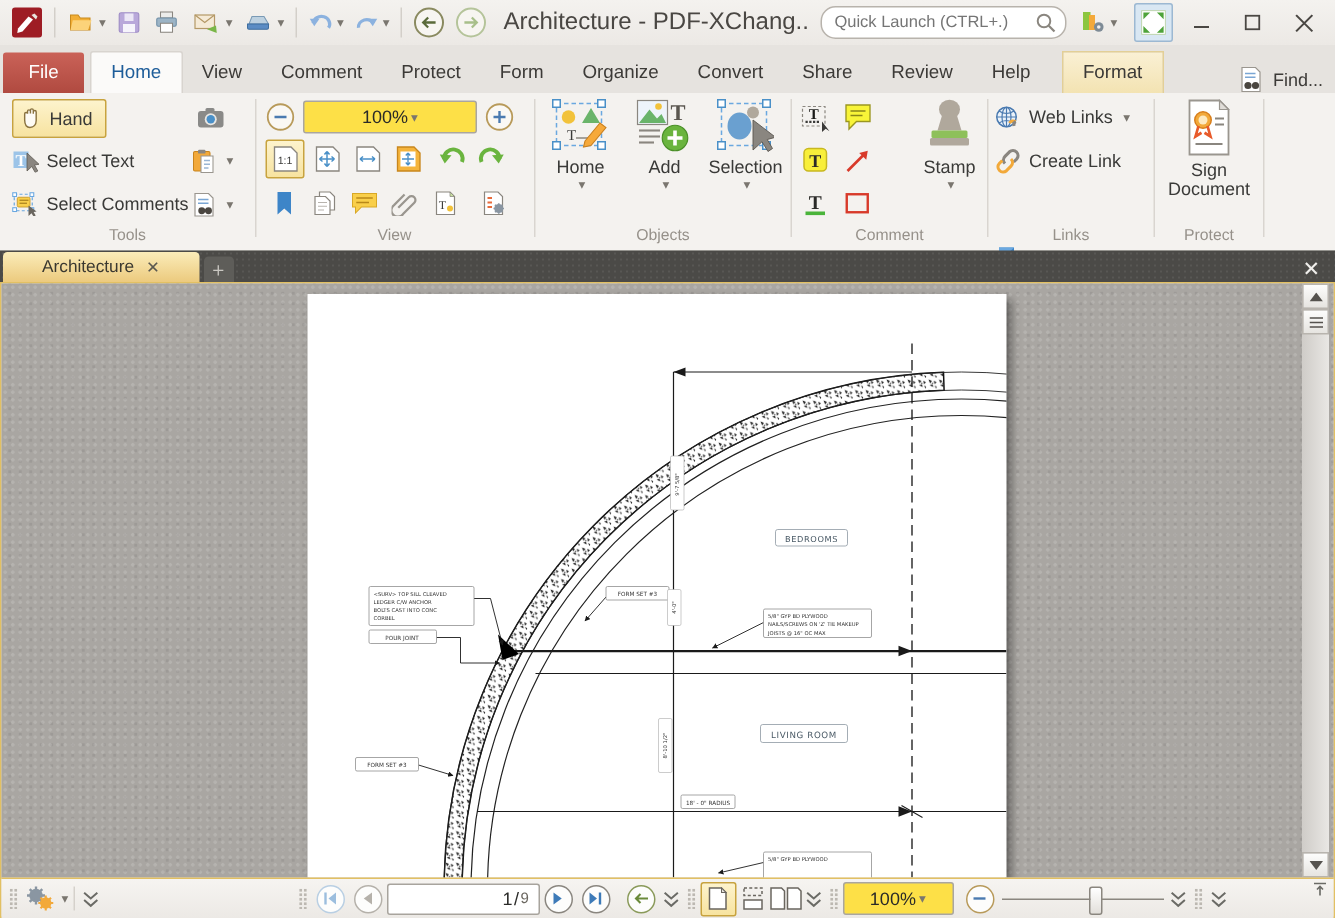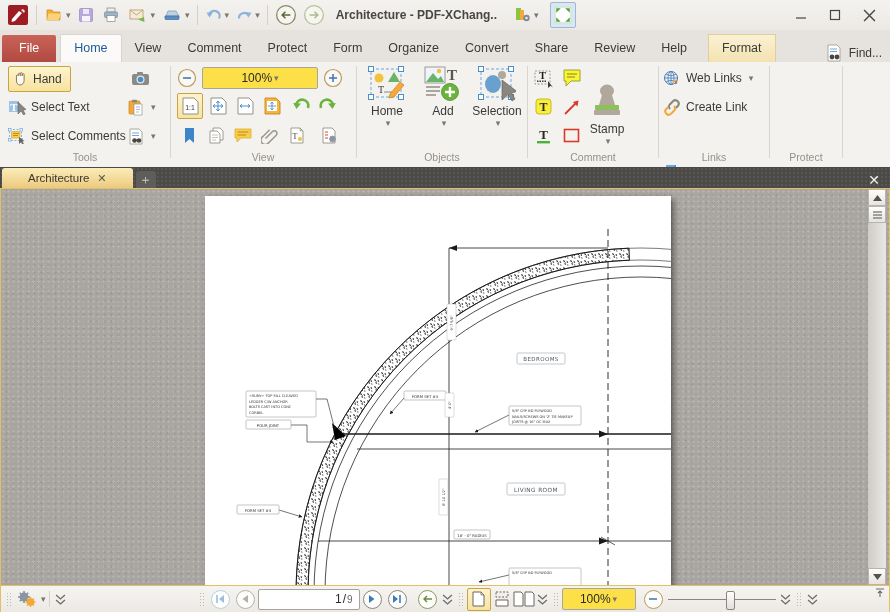--- a/index.html
+++ b/index.html
@@ -5,21 +5,21 @@
   html,body{margin:0;padding:0;}
   body{width:890px;height:612px;overflow:hidden;font-family:"Liberation Sans","DejaVu Sans",sans-serif;
        -webkit-font-smoothing:antialiased;background:#e8e5e1;position:relative;font-size:12px;color:#3a3a38;}
   svg{display:block;}
   
   #titlebar{position:absolute;left:0;top:0;width:890px;height:30px;background:linear-gradient(#f4f2ef,#ece9e5);
             border-bottom:1px solid #d8d4cf;display:flex;align-items:center;}
   .tb-btn{height:24px;display:flex;align-items:center;padding:0 3px;border-radius:2px;}
   .tb-sep{width:1px;height:20px;background:#d3cfc9;margin:0 4px;}
   .caret{font-size:9px;color:#7a766f;margin-left:2px;}
-  #app-title{color:#4a4743;font-size:12px;margin:0 8px;white-space:nowrap;font-weight:bold;}
+  #app-title{color:#4a4743;font-size:16px;margin:0 8px;white-space:nowrap;}
   #quicklaunch{width:150px;height:20px;border:1px solid #b8b3ac;border-radius:10px;background:#fff;
                display:flex;align-items:center;padding:0 6px;}
   #quicklaunch input{border:0;outline:0;flex:1;font-size:11px;color:#8a867f;background:transparent;width:110px;font-family:inherit;}
   .winbtn{width:34px;height:26px;display:flex;align-items:center;justify-content:center;color:#4a4743;font-size:14px;}
   
   #tabrow{position:absolute;left:0;top:30px;width:890px;height:32px;background:#e6e3df;display:flex;align-items:flex-end;}
   .rtab{padding:6px 13px 7px;font-size:12.5px;color:#3c3a37;cursor:default;}
   #tab-file{background:linear-gradient(#ca6258,#b04a40);color:#fff;border-radius:2px 2px 0 0;margin-left:2px;padding:6px 17px 7px;}
   #tab-home{background:#fbfaf9;color:#1d5c99;border:1px solid #d8d4cf;border-bottom:0;border-radius:2px 2px 0 0;}
   #tab-format{background:linear-gradient(#faf0d4,#f3e3b2);border:1px solid #e3cf96;border-bottom:0;margin-left:8px;}
@@ -143,20 +143,27 @@
         <path d="M14 10H7M9.5 7L6.5 10l3 3" stroke="#5a6a3a" stroke-width="1.4" fill="none"></path>
       </svg>
   </div>
   <div class="tb-btn">
     <svg width="22" height="22" viewBox="0 0 20 20">
         <circle cx="10" cy="10" r="8.5" fill="#f7f5f1" stroke="#b5c49a" stroke-width="1.2"></circle>
         <path d="M6 10h7M10.5 7l3 3-3 3" stroke="#a8bf8a" stroke-width="1.4" fill="none"></path>
       </svg>
   </div>
   <div id="app-title">Architecture - PDF-XChang..</div>
+  <div id="quicklaunch">
+    <input placeholder="Quick Launch (CTRL+.)" style="">
+    <svg width="14" height="14" viewBox="0 0 14 14">
+        <circle cx="6" cy="6" r="4.2" fill="none" stroke="#8a867f" stroke-width="1.3"></circle>
+        <line x1="9.2" y1="9.2" x2="13" y2="13" stroke="#8a867f" stroke-width="1.5"></line>
+      </svg>
+  </div>
   <div class="tb-btn" style="margin-left:6px;">
     <svg width="18" height="16" viewBox="0 0 16 16">
         <rect x="1" y="1" width="5" height="12" fill="#8cc63f"></rect>
         <rect x="5" y="3" width="4" height="10" fill="#f4a93a"></rect>
         <circle cx="11.5" cy="11" r="3.2" fill="#7e8b96"></circle>
         <circle cx="11.5" cy="11" r="1.2" fill="#f4f2ef"></circle>
       </svg>
     <span class="caret">▾</span>
   </div>
   <div class="tb-btn" style="background:#d9e7f3;border:1px solid #9cb8d2;margin-left:8px;">
@@ -463,21 +470,21 @@
       <svg width="20" height="20" viewBox="0 0 20 20">
           <text x="9.5" y="13" font-size="13" font-family="Liberation Serif,serif" fill="#2a2a28" text-anchor="middle" font-weight="bold">T</text>
           <rect x="3" y="15" width="13" height="2.4" fill="#4ab43a"></rect>
         </svg>
     </div>
     <div class="smbtn" style="position:absolute;left:32px;top:62px;">
       <svg width="20" height="20" viewBox="0 0 20 20">
           <rect x="2.5" y="3.5" width="14" height="12" fill="none" stroke="#d83a2a" stroke-width="1.6"></rect>
         </svg>
     </div>
-    <div class="bigbtn" style="left:52px;justify-content:flex-end;">
+    <div class="bigbtn" style="left:78px;">
       <svg width="40" height="36" viewBox="0 0 40 36">
           <ellipse cx="20" cy="7" rx="7" ry="6.5" fill="#b0a89c"></ellipse>
           <path d="M15 11h10l3 10H12z" fill="#b0a89c"></path>
           <rect x="8" y="21" width="24" height="5" rx="1" fill="#8ec05a"></rect>
           <rect x="7" y="26" width="26" height="5" rx="1" fill="#b0a89c"></rect>
         </svg>
       <span class="blabel">Stamp</span>
       <span class="caret">▾</span>
     </div>
     <div class="glabel">Comment</div>
@@ -510,20 +517,33 @@
           <circle cx="13" cy="13" r="4.2" fill="#5ab43a" stroke="#3a8f22" stroke-width=".7"></circle>
           <path d="M13 10.5v5M10.5 13h5" stroke="#fff" stroke-width="1.5"></path>
         </svg>
       <span>Add Bookmark</span>
     </div>
     <div class="glabel">Links</div>
   </div>
   <div class="gdiv" style="left:769px;"></div>
 
   <div class="group" style="left:770px;width:72px;">
+    <div class="bigbtn" style="left:9px;">
+      <svg width="34" height="38" viewBox="0 0 34 38">
+          <path d="M4 1h20l6 6v30H4z" fill="#fff" stroke="#9a968f" stroke-width="1.2"></path>
+          <path d="M24 1l6 6h-6z" fill="#e0ddd8" stroke="#9a968f" stroke-width=".8"></path>
+          <circle cx="13" cy="14" r="5.5" fill="#f2a93a" stroke="#d87f1d" stroke-width="1"></circle>
+          <circle cx="13" cy="14" r="3" fill="#fde9c0"></circle>
+          <path d="M10 18l-2 7 4-2.5M16 18l2 7-4-2.5" stroke="#e85a2a" stroke-width="1.8" fill="none"></path>
+          <line x1="21" y1="13" x2="27" y2="13" stroke="#8a867f" stroke-width="1.2"></line>
+          <line x1="21" y1="17" x2="27" y2="17" stroke="#8a867f" stroke-width="1.2"></line>
+          <line x1="8" y1="30" x2="26" y2="30" stroke="#8a867f" stroke-width="1.2"></line>
+        </svg>
+      <span class="blabel"><span>Sign</span><br><span>Document</span></span>
+    </div>
     <div class="glabel">Protect</div>
   </div>
   <div class="gdiv" style="left:842px;"></div>
 </div>
 
 <div id="doctabs">
   <div id="doctab-active">
     <span>Architecture</span>
     <span id="doctab-close">✕</span>
   </div>

